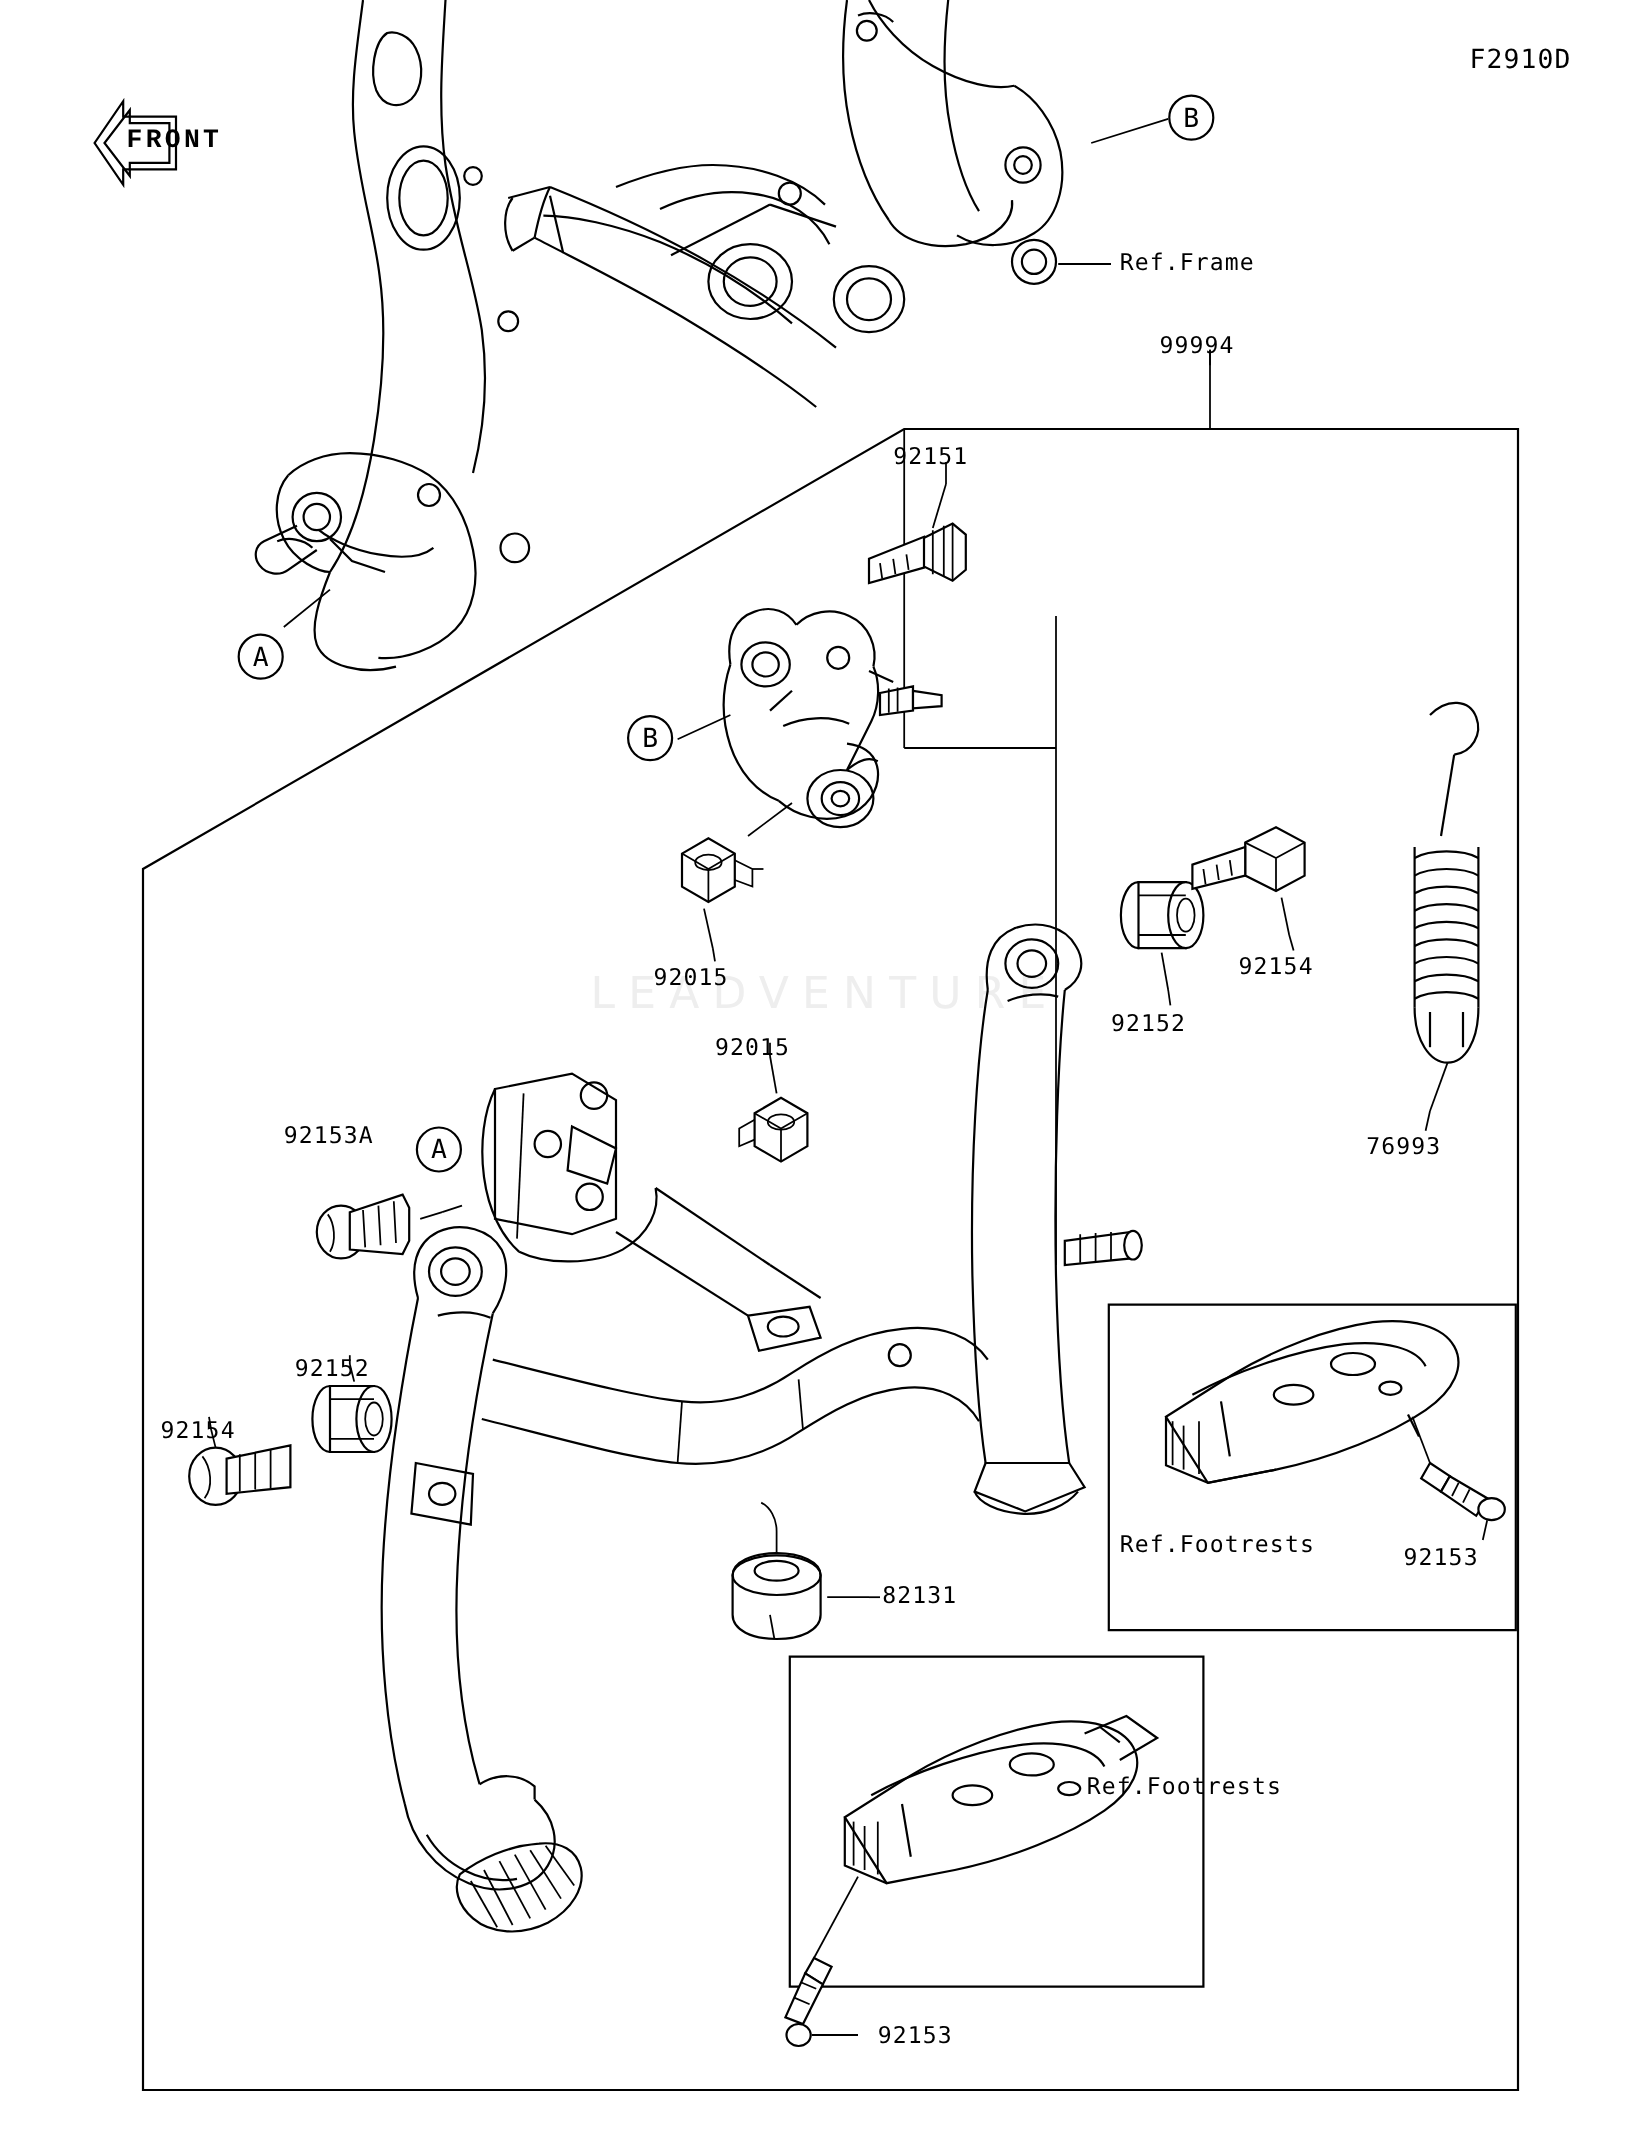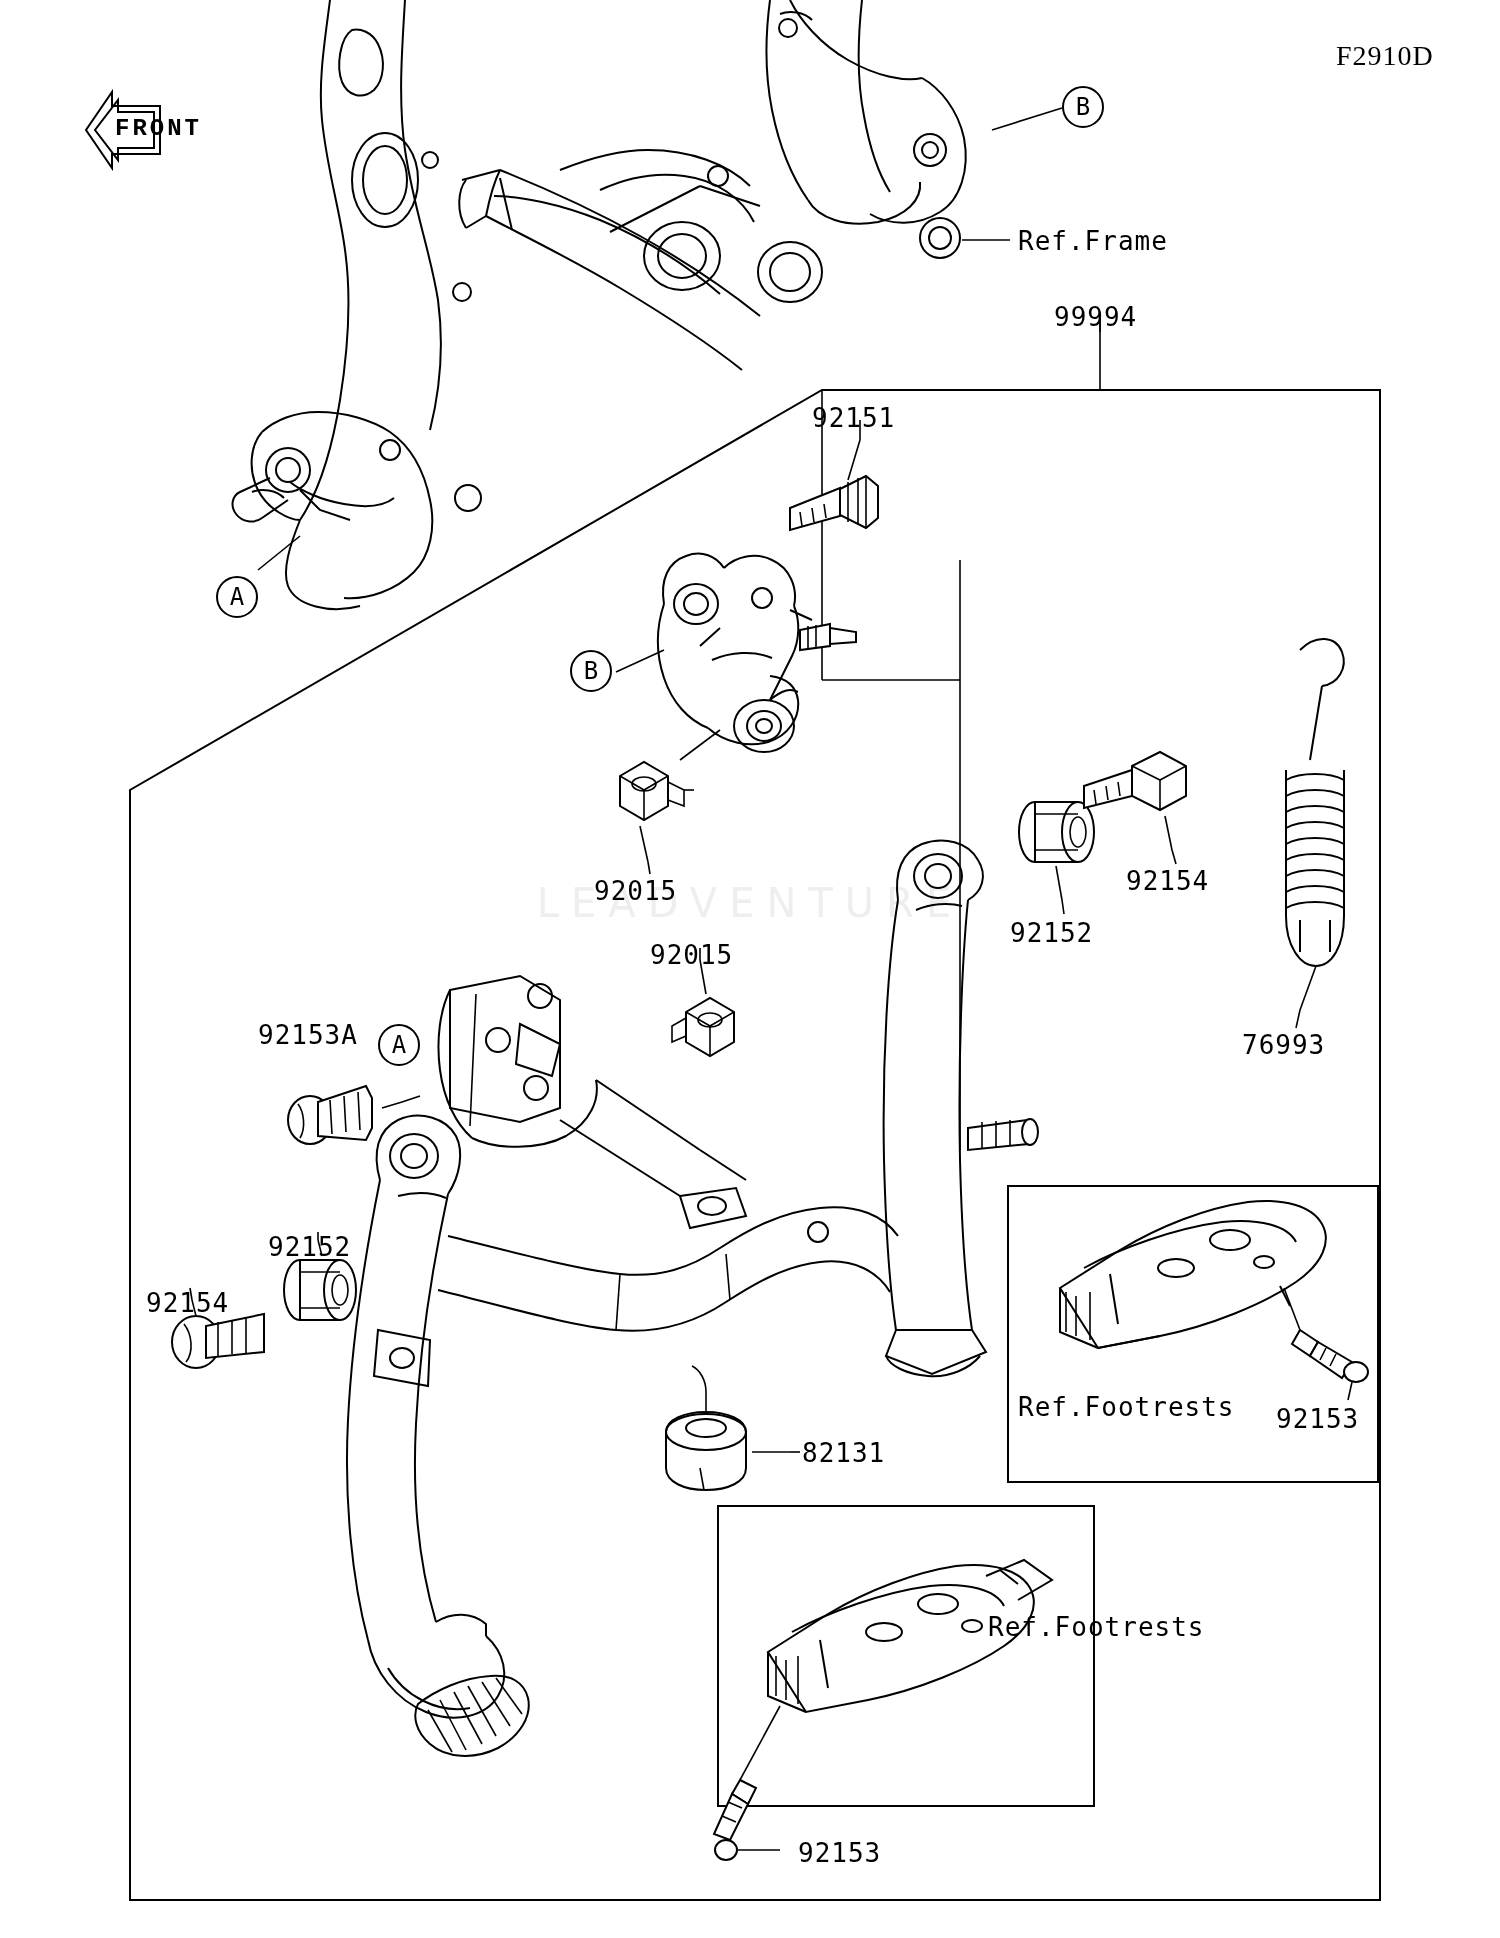--- a/index.html
+++ b/index.html
@@ -14,32 +14,31 @@
   #page {
     position: relative;
     width: 1500px;
     height: 1938px;
     overflow: hidden;
     background: #ffffff;
   }
   .lbl {
     position: absolute;
     font-family: "DejaVu Sans Mono", monospace;
-    font-size: 26px;
+    font-size: 21px;
     letter-spacing: 1px;
     color: #000000;
     white-space: nowrap;
   }
   .diag-code {
     position: absolute;
     top: 40px;
     left: 1336px;
-    font-size: 28px;
+    font-size: 24px;
     letter-spacing: 1px;
-    font-family: Liberation Serif, serif;
   }
   .footer {
     position: absolute;
     left: 0;
     right: 0;
     bottom: 18px;
     text-align: center;
     font-family: "DejaVu Sans", sans-serif;
     font-size: 25px;
     color: #000000;

